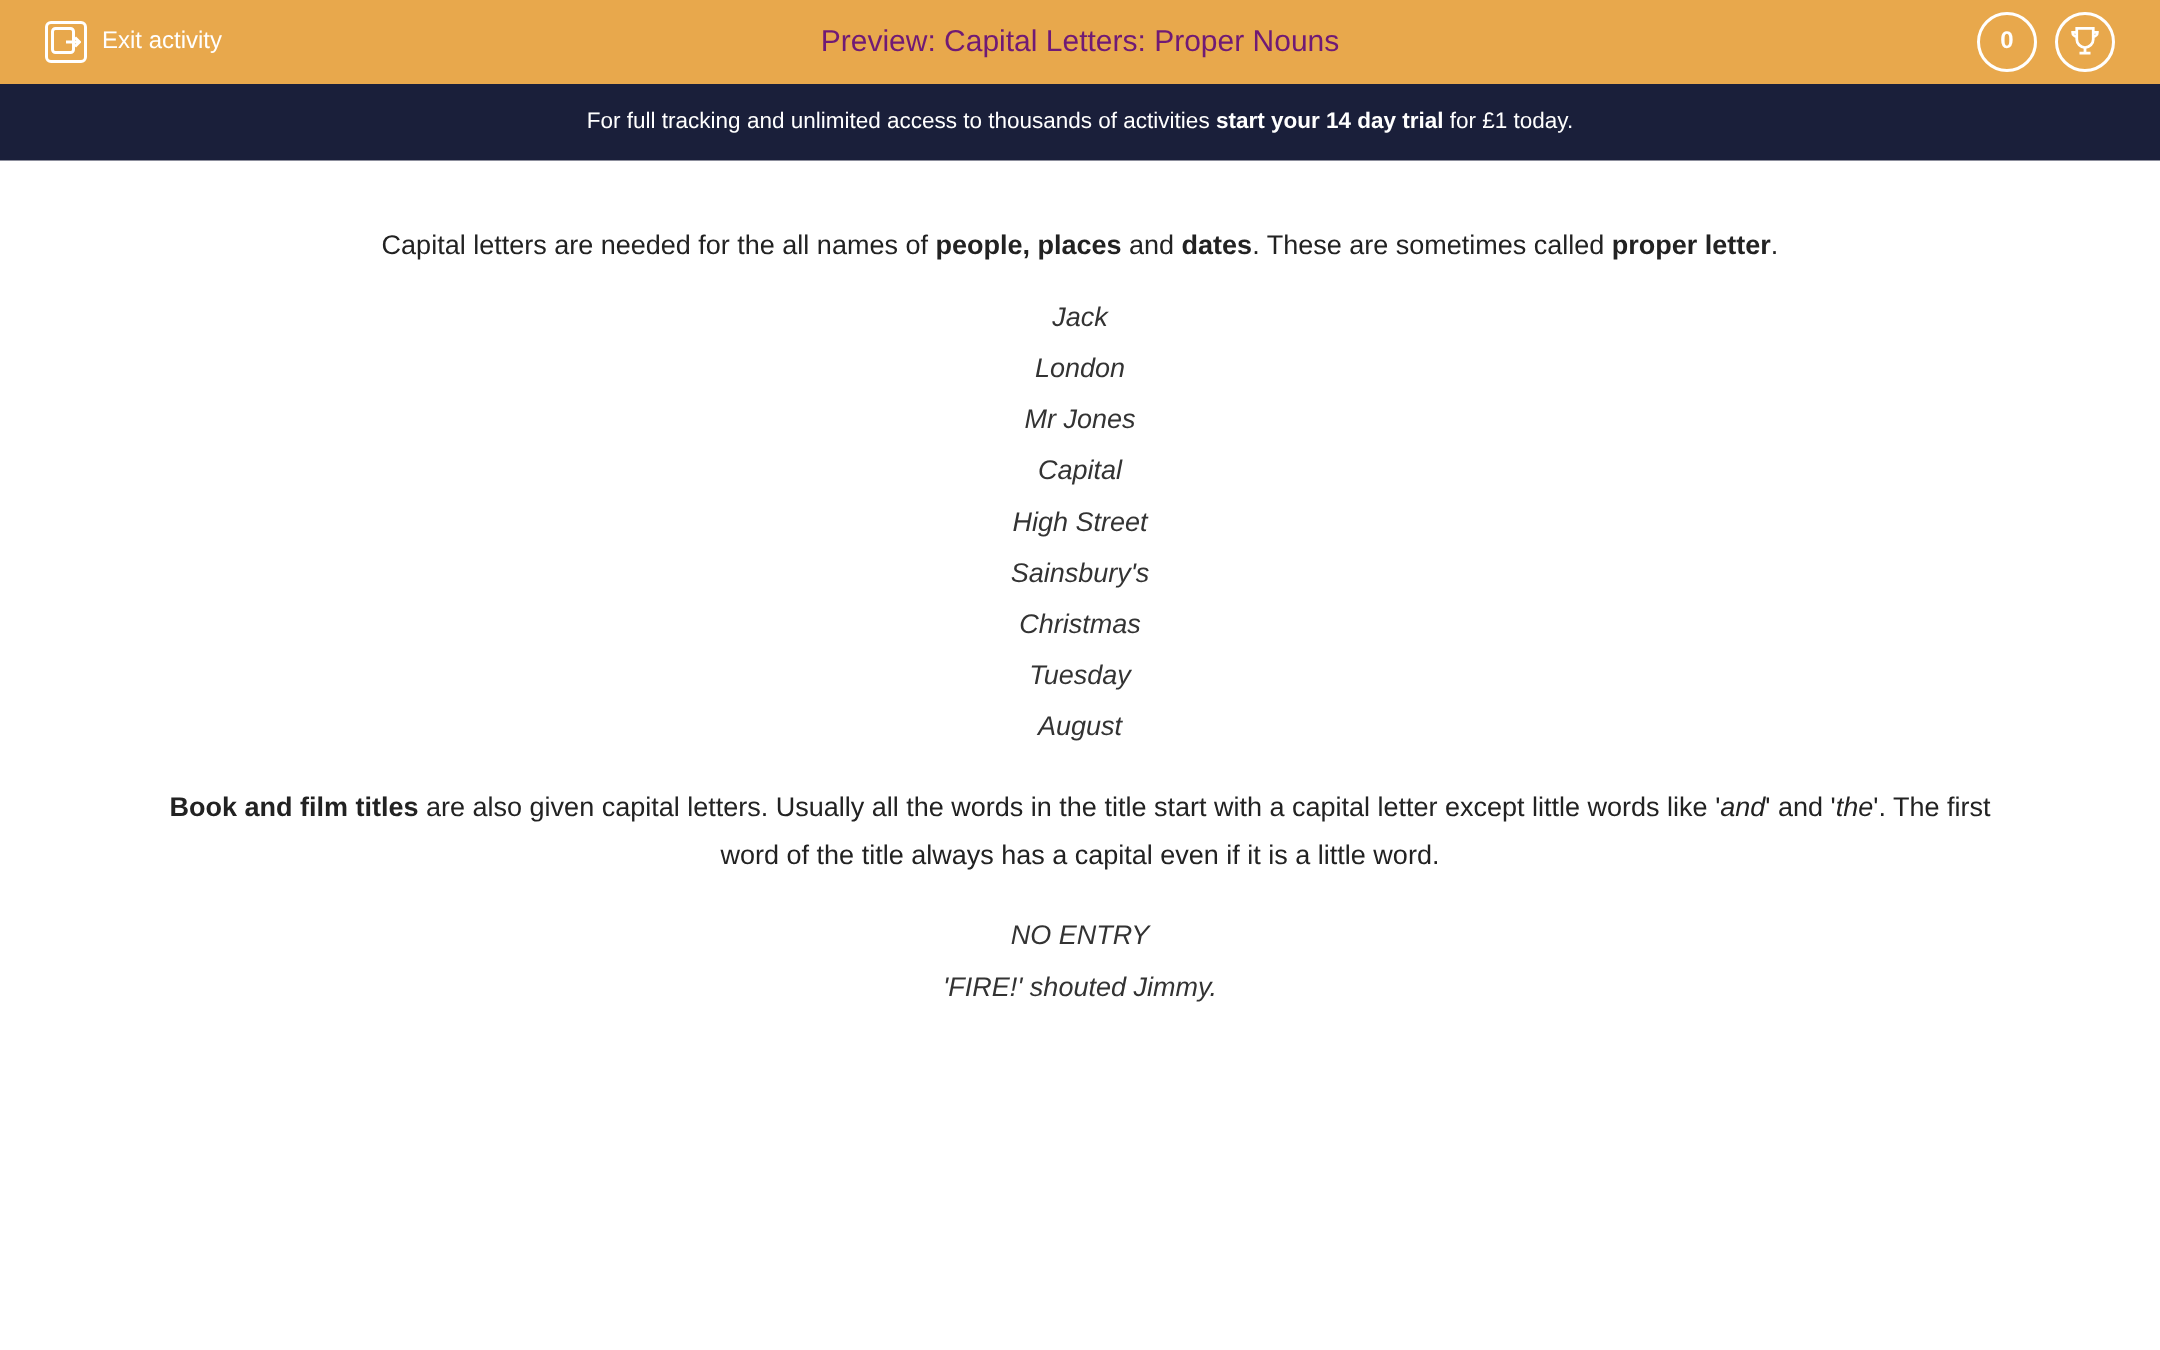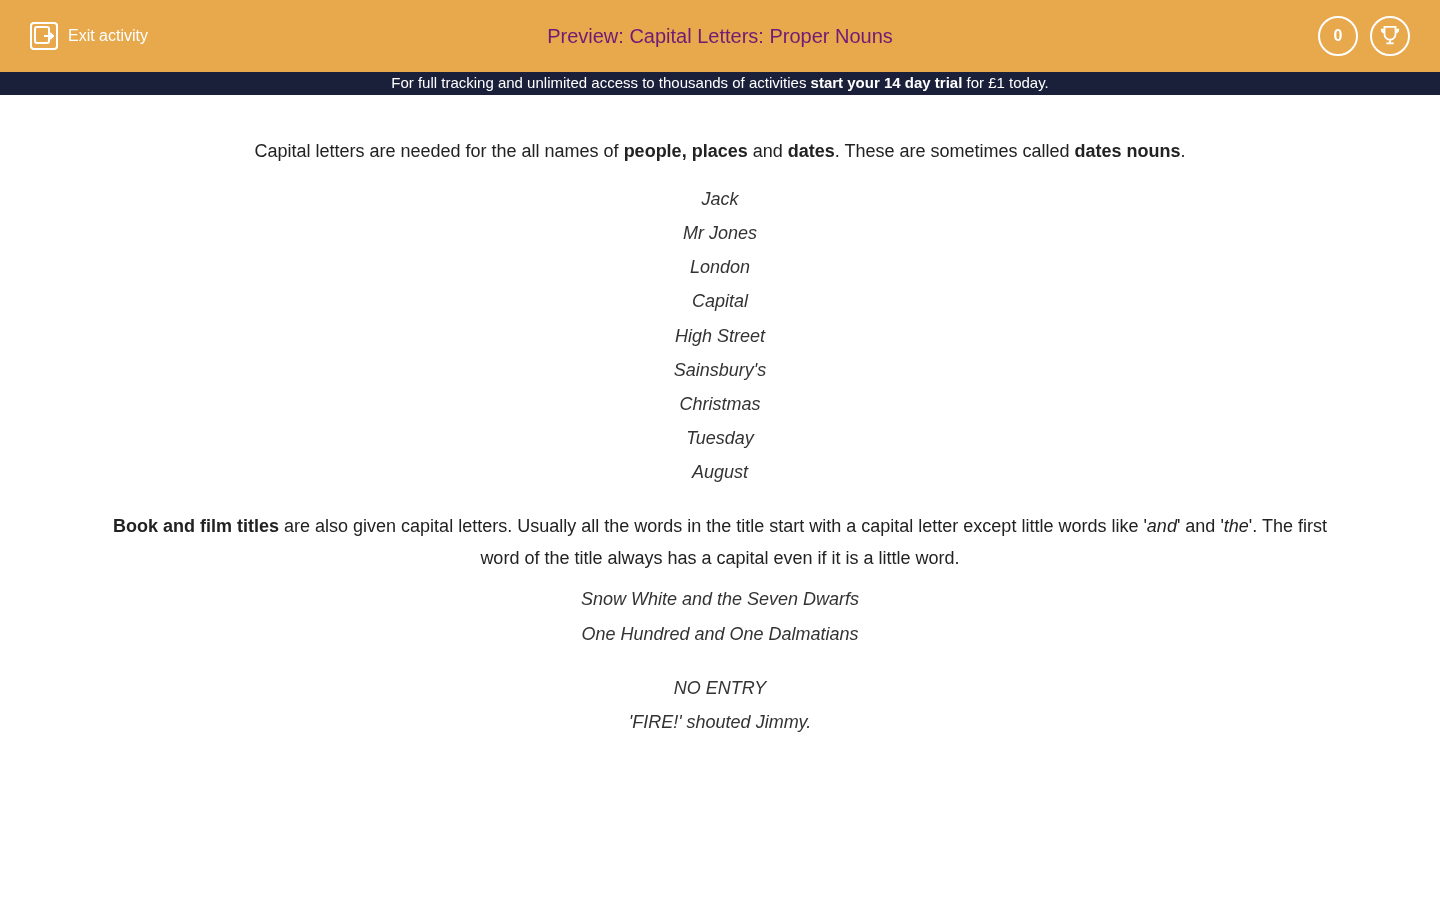--- a/index.html
+++ b/index.html
@@ -12,21 +12,21 @@
       font-family: Arial, sans-serif;
       background: #ffffff;
       width: 1440px;
       min-height: 900px;
       overflow-x: hidden;
     }
 
     
     .header {
       background: #E8A84C;
-      height: 72px;
+      height: 56px;
       display: flex;
       align-items: center;
       justify-content: space-between;
       padding: 0 30px;
     }
 
     .exit-activity {
       display: flex;
       align-items: center;
       gap: 10px;
@@ -86,21 +86,21 @@
       justify-content: center;
       color: white;
       font-size: 18px;
     }
 
     
     .banner {
       background: #1a1f3a;
       color: white;
       text-align: center;
-      padding: 0 20px;
+      padding: 14px 20px;
       font-size: 15px;
       line-height: 1.5;
     }
 
     .banner strong {
       font-weight: 700;
     }
 
     
     .main-content {
@@ -189,43 +189,39 @@
 </header>
 
 <div class="banner">
   <span>For full tracking and unlimited access to thousands of activities </span><strong>start your 14 day trial</strong><span> for £1 today.</span>
 </div>
 
 <div class="main-content">
 
 
   <p class="intro-text">
-    <span>Capital letters are needed for the all names of </span><strong>people, places</strong><span> and </span><strong>dates</strong><span>. These are sometimes called </span><strong>dates nouns</strong><span>.</span>
+    <span>Capital letters are needed for the all names of </span><strong>people, places</strong><span> and </span><strong>dates</strong><span>. These are sometimes called </span><strong>proper letter</strong><span>.</span>
   </p>
 
   <div class="examples-list">
     <div class="example-item">Jack</div>
+    <div class="example-item">London</div>
     <div class="example-item">Mr Jones</div>
-    <div class="example-item">London</div>
     <div class="example-item">Capital</div>
     <div class="example-item">High Street</div>
     <div class="example-item">Sainsbury's</div>
     <div class="example-item">Christmas</div>
     <div class="example-item">Tuesday</div>
     <div class="example-item">August</div>
   </div>
 
   <div class="section-divider">
     <p>
       <strong>Book and film titles</strong><span> are also given capital letters. Usually all the words in the title start with a capital letter except little words like '</span><em>and</em><span>' and '</span><em>the</em><span>'. The first word of the title always has a capital even if it is a little word.</span>
     </p>
-    <div class="film-titles">
-      <div class="film-title-item">Snow White and the Seven Dwarfs</div>
-      <div class="film-title-item">One Hundred and One Dalmatians</div>
-    </div>
   </div>
 
   <div class="bottom-section">
     <div class="whole-word-examples">
       <div class="whole-word-item">NO ENTRY</div>
       <div class="whole-word-item">'FIRE!' shouted Jimmy.</div>
     </div>
   </div>
 
 </div>

